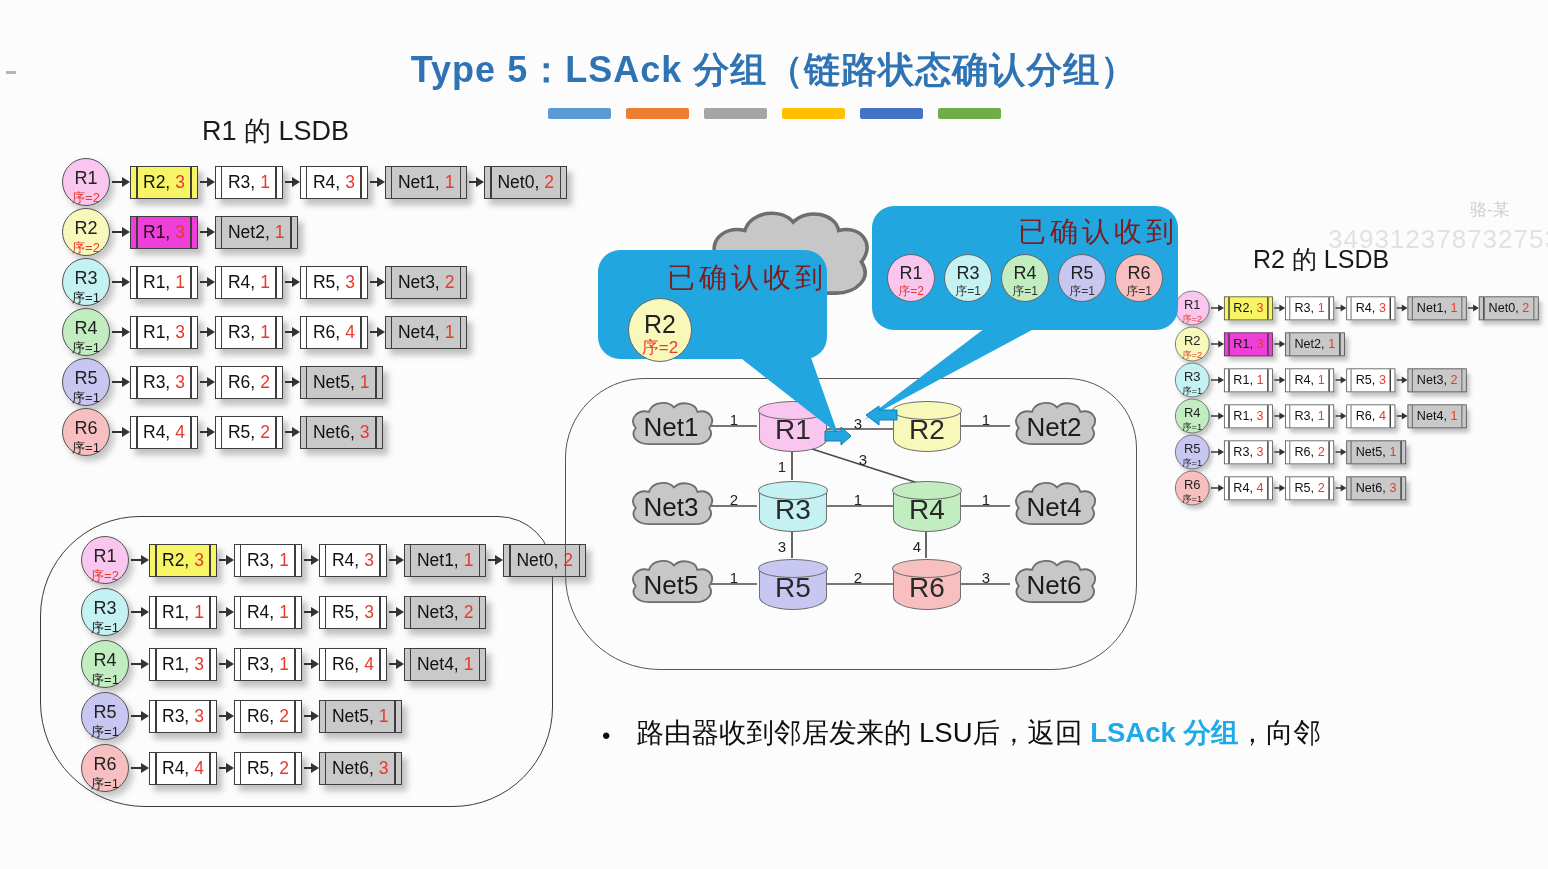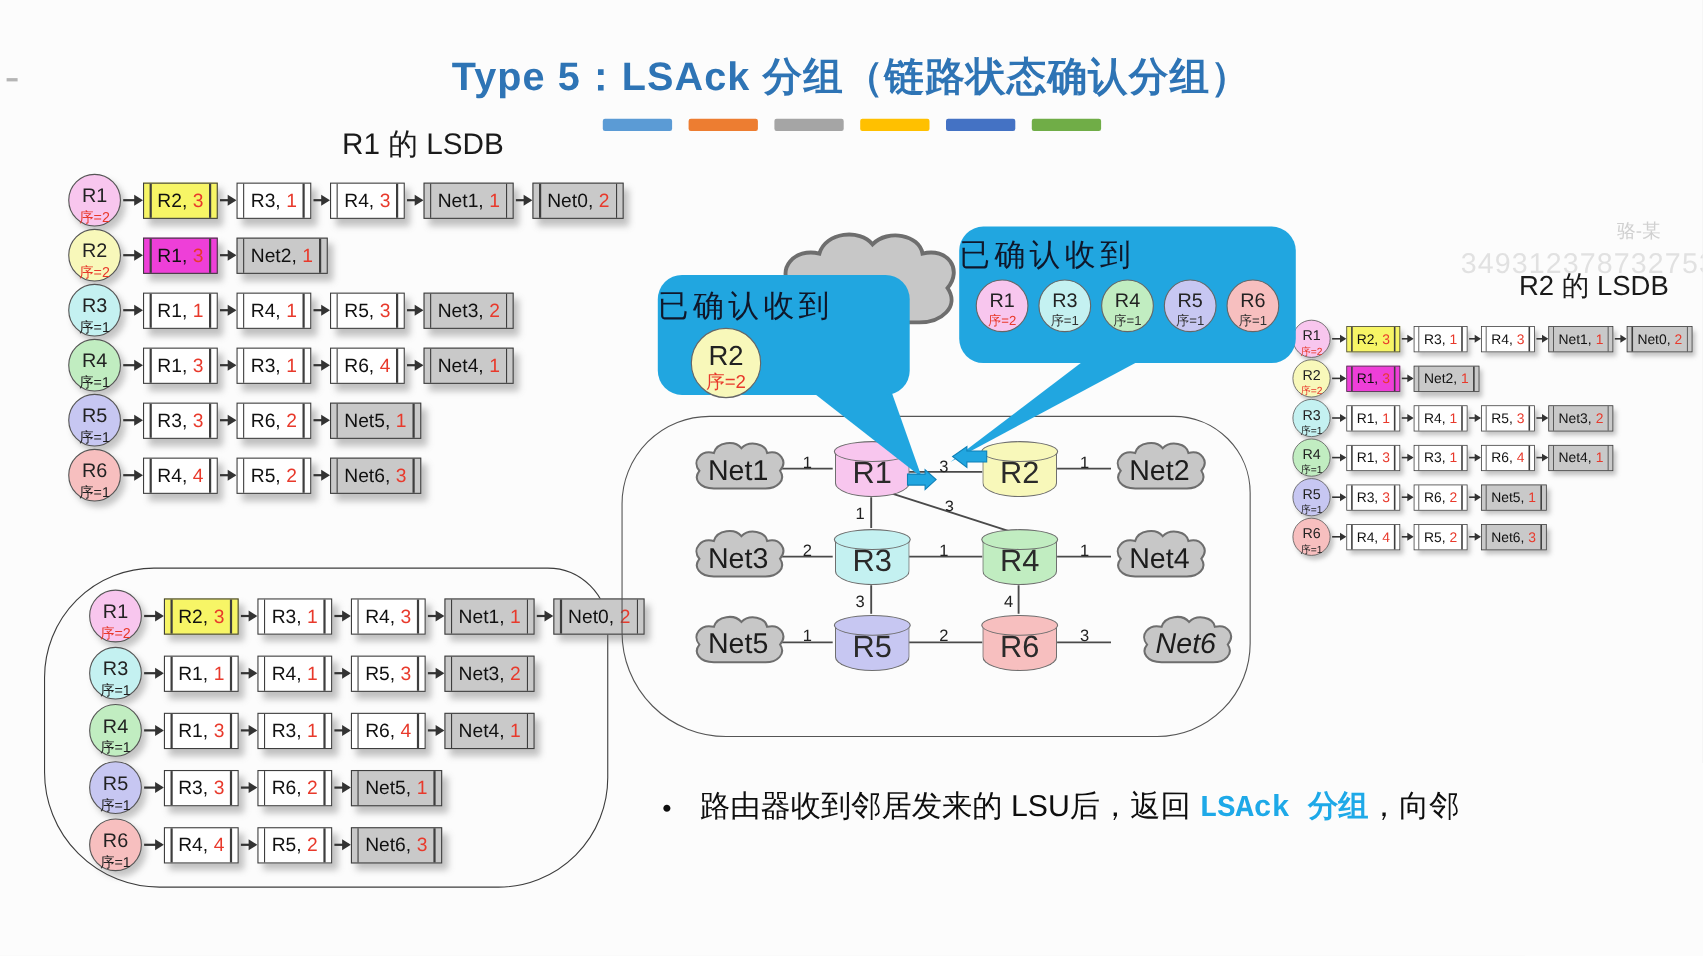--- a/index.html
+++ b/index.html
@@ -11,21 +11,21 @@
          font-size:36px;font-weight:bold;letter-spacing:1px;}
   .bars{position:absolute;left:0;right:0;top:108px;display:flex;justify-content:center;gap:15px;}
   .bar{width:63px;height:11px;border-radius:2px;}
 
   
   .wm-name{position:absolute;left:1470px;top:198px;font-size:17px;color:rgba(200,200,200,.85);}
   .wm-num{position:absolute;left:1328px;top:224px;font-size:26px;color:rgba(216,216,216,.75);letter-spacing:1px;}
   .corner-dash{position:absolute;left:6px;top:71px;width:10px;height:3px;background:#b5b5b5;}
 
   
-  .lsdb-group{position:absolute;text-align:center;}
+  .lsdb-group{position:absolute;}
   .lsdb-group h2{margin:0;font-size:27px;font-weight:500;color:#1a1a1a;}
   #g1{left:62px;top:113px;}
   #g1 h2{margin-left:140px;}
   #g1 .rows{margin-top:8px;}
   #g2{left:40px;top:504px;}
   #g2 h2{margin-left:28px;}
   #g2 .group-box{box-sizing:border-box;margin-top:12px;width:513px;height:291px;
       border:1.7px solid #3c3c3c;border-radius:100px 55px 100px 105px;padding:17px 0 0 40px;}
   #g3{left:1175px;top:243px;}
   #g3 h2{margin-left:78px;font-size:25px;}
@@ -70,21 +70,21 @@
   .cyl-label{position:absolute;left:0;right:0;top:-2px;bottom:0;display:flex;align-items:center;
       justify-content:center;font-size:28px;color:#2a2a2a;z-index:1;}
   .as-caption{position:absolute;left:0;right:0;bottom:14px;text-align:center;
       font-size:20px;font-weight:bold;color:#1c1c1c;letter-spacing:1px;}
 
   
   .overlay{position:absolute;inset:0;width:100%;height:100%;z-index:5;pointer-events:none;}
   .behind-cloud{position:absolute;left:700px;top:205px;width:175px;height:108px;z-index:4;}
   .behind-cloud svg{width:100%;height:100%;}
   .bubble{position:absolute;background:#21a6e0;border-radius:22px;z-index:6;}
-  .bubble .btext{text-align:left;color:#0f172a;font-size:28px;letter-spacing:4px;}
+  .bubble .btext{text-align:right;color:#7f1d1d;font-size:28px;letter-spacing:4px;}
   .bubble-left{left:598px;top:250px;width:229px;height:109px;}
   .bubble-left .btext{margin-top:9px;}
   .bubble-right{left:872px;top:206px;width:306px;height:124px;}
   .bubble-right .btext{margin-top:7px;}
   .acks{display:flex;justify-content:center;gap:9px;margin-top:3px;}
   .ack{position:relative;border-radius:50%;border:1.5px solid #666;
       display:flex;align-items:center;justify-content:center;}
   .bubble-right .ack{width:46px;height:46px;}
   .bubble-left .acks{justify-content:flex-start;margin:1px 0 0 30px;}
   .bubble-left .ack{width:62px;height:62px;}
@@ -92,21 +92,21 @@
   .bubble-left .ack .alabel{font-size:25px;margin-top:-12px;}
   .ack .aseq{position:absolute;bottom:1px;left:50%;transform:translateX(-50%);
       font-size:12px;white-space:nowrap;color:#333;}
   .bubble-left .ack .aseq{font-size:17px;bottom:2px;}
   .ack .aseq.red{color:#e8392b;}
 
   
   .note{position:absolute;left:602px;top:714px;width:790px;display:flex;
       font-size:27.5px;line-height:1.38;color:#0e0e0e;}
   .note .bullet{flex:none;font-size:24px;margin:5px 26px 0 0;}
-  .note .hl{color:#1ea9e8;font-weight:bold;font-family:Liberation Mono, monospace;}
+  .note .hl{color:#1ea9e8;font-weight:bold;}
 </style>
 </head>
 <body>
 
 <div class="stage">
 
   <div class="corner-dash"></div>
   <div class="wm-name">骆-某</div>
   <div class="wm-num">3493123787327535</div>
 
@@ -598,21 +598,21 @@
           <path d="M30 62 C12 62 4 50 12 40 C2 28 14 14 30 18 C34 4 56 2 64 12 C74 2 94 6 96 18 C112 14 122 28 112 40 C120 52 108 62 94 62 Z" fill="#c7c7c7" stroke="#6e6e6e" stroke-width="2.5"></path>
         </svg>
         <span class="cloud-label">Net4</span>
       </div>
       <div class="cloud" style="left: 61px; top: 177px;">
         <svg viewBox="0 0 120 76">
           <path d="M30 62 C12 62 4 50 12 40 C2 28 14 14 30 18 C34 4 56 2 64 12 C74 2 94 6 96 18 C112 14 122 28 112 40 C120 52 108 62 94 62 Z" fill="#c7c7c7" stroke="#6e6e6e" stroke-width="2.5"></path>
         </svg>
         <span class="cloud-label">Net5</span>
       </div>
-      <div class="cloud" style="left: 468px; top: 177px; font-style: italic;">
+      <div class="cloud" style="left: 444px; top: 177px;">
         <svg viewBox="0 0 120 76">
           <path d="M30 62 C12 62 4 50 12 40 C2 28 14 14 30 18 C34 4 56 2 64 12 C74 2 94 6 96 18 C112 14 122 28 112 40 C120 52 108 62 94 62 Z" fill="#c7c7c7" stroke="#6e6e6e" stroke-width="2.5"></path>
         </svg>
         <span class="cloud-label">Net6</span>
       </div>
       <div class="cyl" style="left: 193px; top: 32px; background: rgb(248, 198, 238);">
         <span class="cyl-label">R1</span>
       </div>
       <div class="cyl" style="left: 327px; top: 32px; background: rgb(248, 248, 186);">
         <span class="cyl-label">R2</span>

